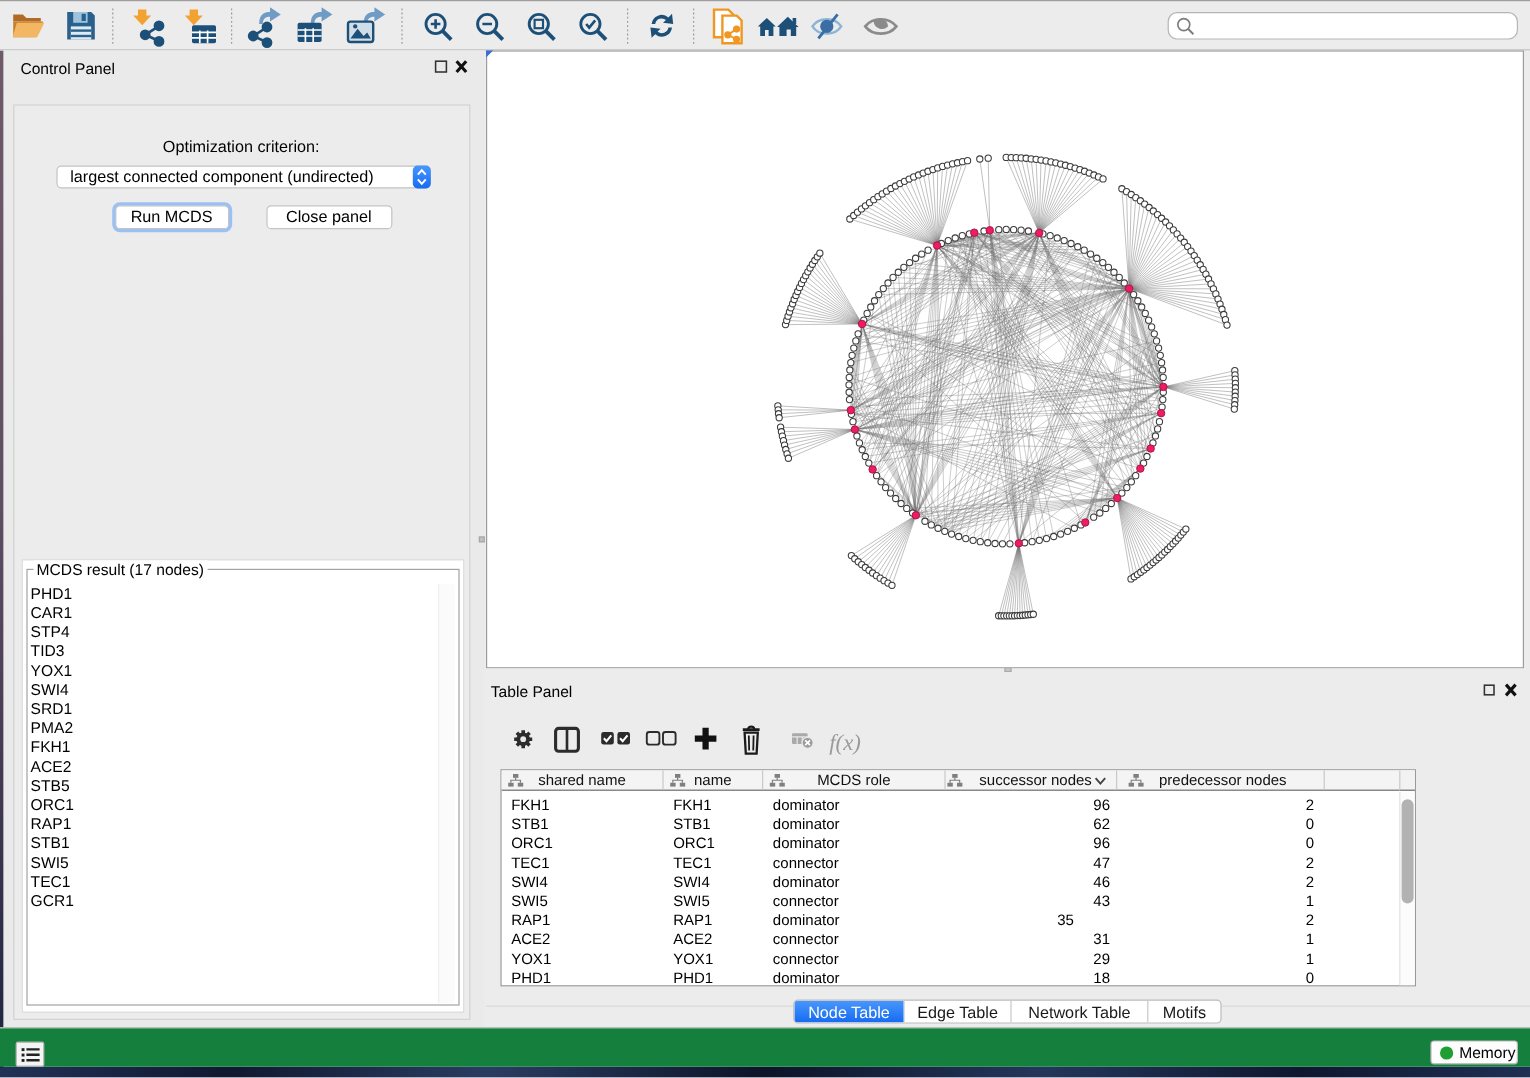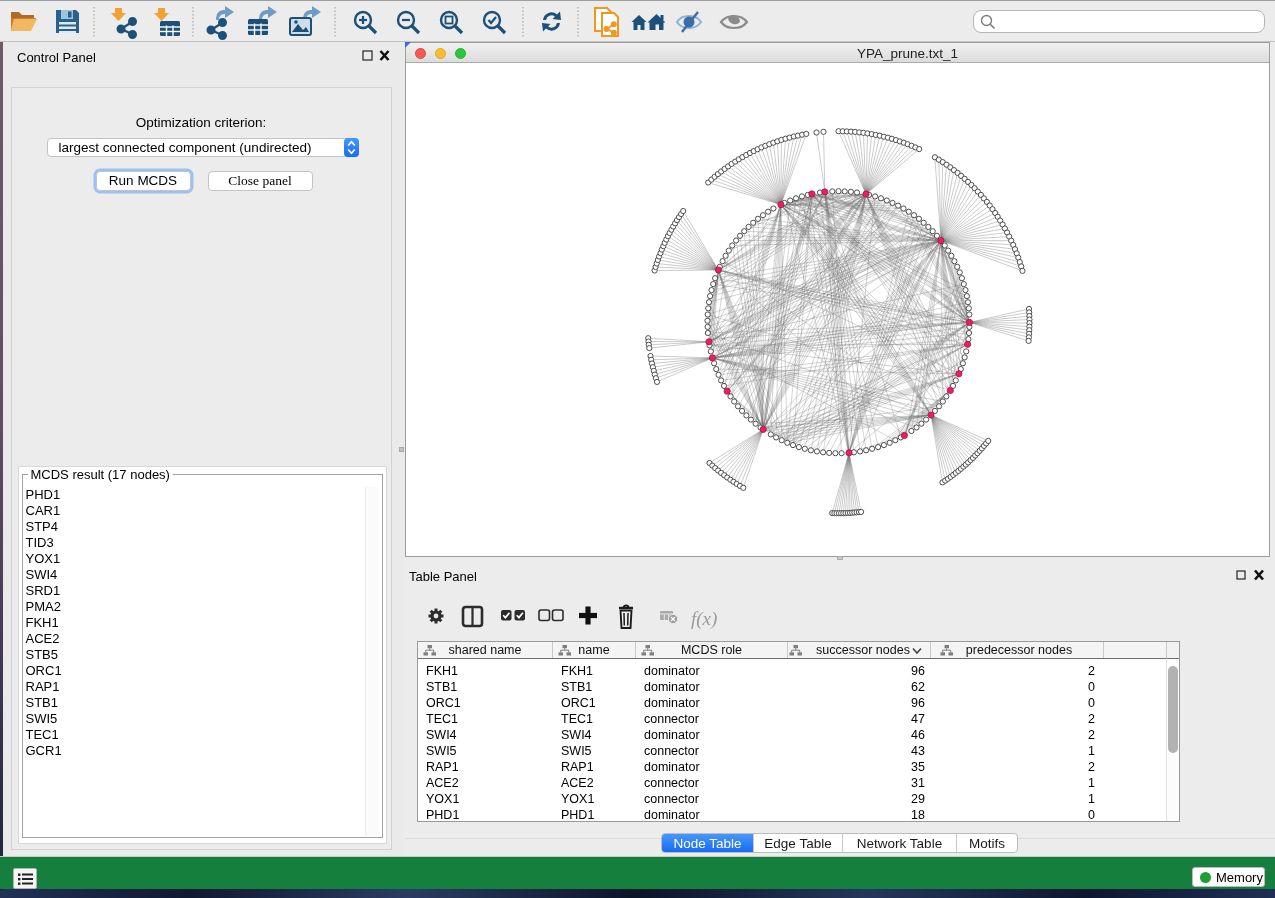--- a/index.html
+++ b/index.html
@@ -214,38 +214,32 @@
   </svg>
   <div id="cp-inner">
     <div style="position:absolute;left:0;top:27px;width:100%;text-align:center;font-size:13.5px;color:#000;">Optimization criterion:</div>
     <div style="position:absolute;left:35px;top:50.5px;width:312px;height:19px;background:#fff;border:1px solid #c3c3c3;border-radius:4px;">
       <div style="position:absolute;left:11px;top:1px;font-size:13.5px;">largest connected component (undirected)</div>
       <div style="position:absolute;right:-1px;top:-1px;width:15px;height:19px;background:linear-gradient(#4897fc,#176bf2);border-radius:4px;"><svg width="15" height="19">
             <path d="M4.2 7.5 L7.5 3.8 L10.8 7.5 M4.2 11.5 L7.5 15.2 L10.8 11.5" stroke="#fff" stroke-width="1.7" fill="none"></path>
           </svg></div>
     </div>
     <div class="btn" id="btn-run" style="left:84px;top:83px;width:95px;height:20px;box-shadow:0 0 0 2.5px rgba(110,170,250,.65);">Run MCDS</div>
-    <div class="btn" style="left:196px;top:83px;width:105px;height:20px;font-family:Liberation Serif, serif;">Close panel</div>
+    <div class="btn" style="left:210px;top:83px;width:105px;height:20px;">Close panel</div>
     <div id="mcds-box">
       <div id="mcds-field">
         <div id="mcds-label">MCDS result (17 nodes)</div>
         <div id="mcds-list">PHD1<br>CAR1<br>STP4<br>TID3<br>YOX1<br>SWI4<br>SRD1<br>PMA2<br>FKH1<br>ACE2<br>STB5<br>ORC1<br>RAP1<br>STB1<br>SWI5<br>TEC1<br>GCR1</div>
         <div id="mcds-scroll"></div>
       </div>
     </div>
   </div>
 </div>
 
 <div class="abs" id="netwin">
-  <div id="net-titlebar">
-    <div class="light" style="left:9px;background:#f65a52;border:0.5px solid #df4840;"></div>
-    <div class="light" style="left:29px;background:#fbbd2e;border:0.5px solid #e5a421;"></div>
-    <div class="light" style="left:49px;background:#2cc53d;border:0.5px solid #24b232;"></div>
-    <div id="net-title">YPA_prune.txt_1</div>
-  </div>
   <div id="graphbox"><svg width="863" height="492" viewBox="0 0 863 492" xmlns="http://www.w3.org/2000/svg">
         <path d="M533.9 176.5L437.7 127.4M533.9 176.5L443.9 127.8M533.9 176.5L450 128.5M533.9 176.5L456.1 129.5M533.9 176.5L474 134.3M533.9 176.5L556.8 220.1M533.9 176.5L562.5 256.7M533.9 176.5L562.4 262.9M533.9 176.5L562 269M533.9 176.5L561.4 275.2M533.9 176.5L560.4 281.3M533.9 176.5L555.9 299.3M533.9 176.5L553.8 305.1M533.9 176.5L551.5 310.8M533.9 176.5L548.8 316.4M533.9 176.5L546 321.9M533.9 176.5L542.8 327.3M533.9 176.5L535.8 337.5M533.9 176.5L514.4 359.7M533.9 176.5L509.5 363.5M533.9 176.5L504.4 367M533.9 176.5L499.2 370.4M533.9 176.5L453.1 387.4M533.9 176.5L428.4 389.2M533.9 176.5L422.2 388.9M533.9 176.5L416.1 388.3M533.9 176.5L409.9 387.4M533.9 176.5L386 381.1M533.9 176.5L380.3 378.8M533.9 176.5L374.7 376.2M533.9 176.5L369.1 373.4M533.9 176.5L363.8 370.4M533.9 176.5L358.6 367M533.9 176.5L323.5 332.4M533.9 176.5L311.5 310.8M533.9 176.5L303.8 287.4M533.9 176.5L302.5 281.3M533.9 176.5L300.9 269M533.9 176.5L300.6 262.9M533.9 176.5L300.5 256.7M533.9 176.5L300.7 250.5M533.9 176.5L302 238.2M533.9 176.5L303.1 232.1M533.9 176.5L304.5 226.1M533.9 176.5L306.2 220.1M533.9 176.5L308.1 214.2M533.9 176.5L325.3 181.5M533.9 176.5L329.1 176.5M533.9 176.5L333 171.8M533.9 176.5L337.2 167.2M533.9 176.5L341.6 162.9M533.9 176.5L346.2 158.8M533.9 176.5L351 154.8M533.9 176.5L371.9 141.6M533.9 176.5L377.5 138.9M533.9 176.5L383.2 136.5M533.9 176.5L389 134.3M533.9 176.5L394.9 132.4M373.9 140.6L431.5 127.2M373.9 140.6L437.7 127.4M373.9 140.6L443.9 127.8M373.9 140.6L479.8 136.5M373.9 140.6L485.5 138.9M373.9 140.6L491.1 141.6M373.9 140.6L496.5 144.5M373.9 140.6L501.8 147.7M373.9 140.6L558.5 226.1M373.9 140.6L559.9 232.1M373.9 140.6L561 238.2M373.9 140.6L561.8 244.3M373.9 140.6L548.8 316.4M373.9 140.6L546 321.9M373.9 140.6L542.8 327.3M373.9 140.6L539.4 332.4M373.9 140.6L535.8 337.5M373.9 140.6L532 342.3M373.9 140.6L527.9 346.9M373.9 140.6L380.3 378.8M373.9 140.6L374.7 376.2M373.9 140.6L369.1 373.4M373.9 140.6L363.8 370.4M373.9 140.6L358.6 367M373.9 140.6L353.5 363.5M373.9 140.6L348.6 359.7M373.9 140.6L323.5 332.4M373.9 140.6L320.2 327.3M373.9 140.6L317 321.9M373.9 140.6L314.1 316.4M373.9 140.6L311.5 310.8M373.9 140.6L307.1 299.3M373.9 140.6L419.1 127.8M373.9 140.6L425.3 127.4M459 130.1L551.5 310.8M459 130.1L548.8 316.4M459 130.1L546 321.9M459 130.1L542.8 327.3M459 130.1L539.4 332.4M459 130.1L535.8 337.5M459 130.1L532 342.3M459 130.1L416.1 388.3M459 130.1L409.9 387.4M459 130.1L403.9 386.3M459 130.1L397.8 384.8M459 130.1L391.9 383.1M459 130.1L386 381.1M459 130.1L380.3 378.8M459 130.1L339.4 351.4M459 130.1L335.1 346.9M459 130.1L331 342.3M459 130.1L327.2 337.5M459 130.1L323.5 332.4M459 130.1L311.5 310.8M459 130.1L309.2 305.1M459 130.1L307.1 299.3M459 130.1L305.3 293.4M459 130.1L303.8 287.4M459 130.1L302.5 281.3M459 130.1L301.6 275.2M459 130.1L303.1 232.1M459 130.1L304.5 226.1M459 130.1L306.2 220.1M459 130.1L308.1 214.2M459 130.1L310.3 208.4M459 130.1L321.8 186.6M459 130.1L346.2 158.8M459 130.1L366.4 144.5M459 130.1L371.9 141.6M459 130.1L377.5 138.9M459 130.1L383.2 136.5M459 130.1L389 134.3M562.5 258.4L431.5 127.2M562.5 258.4L437.7 127.4M562.5 258.4L443.9 127.8M562.5 258.4L450 128.5M562.5 258.4L491.1 141.6M562.5 258.4L496.5 144.5M562.5 258.4L501.8 147.7M562.5 258.4L507 151.2M562.5 258.4L529.9 171.8M562.5 258.4L533.9 176.5M562.5 258.4L537.7 181.5M562.5 258.4L541.2 186.6M562.5 258.4L544.4 191.8M562.5 258.4L547.4 197.2M562.5 258.4L539.4 332.4M562.5 258.4L488.3 376.2M562.5 258.4L403.9 386.3M562.5 258.4L397.8 384.8M562.5 258.4L391.9 383.1M562.5 258.4L386 381.1M562.5 258.4L380.3 378.8M562.5 258.4L374.7 376.2M562.5 258.4L369.1 373.4M562.5 258.4L303.8 287.4M562.5 258.4L302.5 281.3M562.5 258.4L301.6 275.2M562.5 258.4L300.9 269M562.5 258.4L306.2 220.1M562.5 258.4L308.1 214.2M562.5 258.4L310.3 208.4M562.5 258.4L371.9 141.6M562.5 258.4L377.5 138.9M562.5 258.4L383.2 136.5M562.5 258.4L389 134.3M562.5 258.4L419.1 127.8M562.5 258.4L425.3 127.4M311.4 206L431.5 127.2M311.4 206L437.7 127.4M311.4 206L443.9 127.8M311.4 206L450 128.5M311.4 206L456.1 129.5M311.4 206L562.5 256.7M311.4 206L562.4 262.9M311.4 206L562 269M311.4 206L561.4 275.2M311.4 206L560.4 281.3M311.4 206L380.3 378.8M311.4 206L374.7 376.2M311.4 206L369.1 373.4M311.4 206L363.8 370.4M311.4 206L358.6 367M311.4 206L353.5 363.5M311.4 206L348.6 359.7M311.4 206L305.3 293.4M311.4 206L303.8 287.4M311.4 206L302.5 281.3M311.4 206L301.6 275.2M311.4 206L300.9 269M311.4 206L300.6 262.9M311.4 206L300.5 256.7M311.4 206L389 134.3M311.4 206L394.9 132.4M356.2 365.4L450 128.5M356.2 365.4L462.1 130.9M356.2 365.4L468.1 132.4M356.2 365.4L474 134.3M356.2 365.4L479.8 136.5M356.2 365.4L485.5 138.9M356.2 365.4L491.1 141.6M356.2 365.4L556.8 220.1M356.2 365.4L561.4 275.2M356.2 365.4L555.9 299.3M356.2 365.4L532 342.3M356.2 365.4L300.9 269M356.2 365.4L300.6 262.9M356.2 365.4L300.5 256.7M356.2 365.4L300.7 250.5M356.2 365.4L301.2 244.3M356.2 365.4L302 238.2M356.2 365.4L325.3 181.5M356.2 365.4L329.1 176.5M356.2 365.4L333 171.8M356.2 365.4L337.2 167.2M356.2 365.4L341.6 162.9M356.2 365.4L346.2 158.8M356.2 365.4L351 154.8M356.2 365.4L356 151.2M356.2 365.4L383.2 136.5M356.2 365.4L389 134.3M356.2 365.4L394.9 132.4M356.2 365.4L400.8 130.9M356.2 365.4L406.9 129.5M524 351L380.3 378.8M524 351L374.7 376.2M524 351L369.1 373.4M524 351L363.8 370.4M524 351L358.6 367M524 351L353.5 363.5M524 351L348.6 359.7M524 351L300.9 269M524 351L315.6 197.2M524 351L371.9 141.6M524 351L377.5 138.9M524 351L383.2 136.5M524 351L389 134.3M524 351L394.9 132.4M524 351L400.8 130.9M442 388.8L468.1 132.4M442 388.8L501.8 147.7M442 388.8L507 151.2M442 388.8L512 154.8M442 388.8L516.7 158.8M442 388.8L521.3 162.9M442 388.8L525.7 167.2M442 388.8L529.9 171.8M442 388.8L557.7 293.4M442 388.8L493.8 373.4M442 388.8L377.5 138.9M442 388.8L394.9 132.4M442 388.8L400.8 130.9M442 388.8L406.9 129.5M442 388.8L413 128.5M442 388.8L419.1 127.8M442 388.8L425.3 127.4M305.4 293.9L496.5 144.5M305.4 293.9L525.7 167.2M305.4 293.9L529.9 171.8M305.4 293.9L533.9 176.5M305.4 293.9L537.7 181.5M305.4 293.9L561 238.2M305.4 293.9L561.8 244.3M305.4 293.9L562.3 250.5M305.4 293.9L562.5 256.7M305.4 293.9L562.4 262.9M305.4 293.9L562 269M305.4 293.9L561.4 275.2M305.4 293.9L535.8 337.5M305.4 293.9L532 342.3M305.4 293.9L527.9 346.9M305.4 293.9L523.6 351.4M305.4 293.9L519.1 355.6M305.4 293.9L514.4 359.7M305.4 293.9L509.5 363.5M305.4 293.9L321.8 186.6M404.9 129.9L512 154.8M404.9 129.9L516.7 158.8M404.9 129.9L521.3 162.9M404.9 129.9L525.7 167.2M404.9 129.9L529.9 171.8M404.9 129.9L562.4 262.9M404.9 129.9L559.2 287.4M404.9 129.9L557.7 293.4M404.9 129.9L555.9 299.3M404.9 129.9L553.8 305.1M404.9 129.9L551.5 310.8M404.9 129.9L386 381.1M404.9 129.9L380.3 378.8M404.9 129.9L353.5 363.5M404.9 129.9L348.6 359.7M404.9 129.9L343.9 355.6M417.8 127.9L547.4 197.2M417.8 127.9L542.8 327.3M417.8 127.9L493.8 373.4M417.8 127.9L471.1 383.1M417.8 127.9L465.1 384.8M417.8 127.9L459.1 386.3M417.8 127.9L453.1 387.4M417.8 127.9L446.9 388.3M417.8 127.9L440.8 388.9M417.8 127.9L434.6 389.2M417.8 127.9L323.5 332.4M417.8 127.9L320.2 327.3M417.8 127.9L317 321.9M417.8 127.9L337.2 167.2M302 277.8L474 134.3M302 277.8L507 151.2M302 277.8L512 154.8M302 277.8L516.7 158.8M302 277.8L521.3 162.9M302 277.8L525.7 167.2M302 277.8L529.9 171.8M302 277.8L556.8 220.1M302 277.8L488.3 376.2M302 277.8L312.8 202.8M302 277.8L366.4 144.5M302 277.8L406.9 129.5M560.6 280.3L541.2 186.6M560.6 280.3L386 381.1M560.6 280.3L380.3 378.8M560.6 280.3L374.7 376.2M560.6 280.3L369.1 373.4M560.6 280.3L317 321.9M560.6 280.3L314.1 316.4M560.6 280.3L311.5 310.8M560.6 280.3L302.5 281.3M560.6 280.3L383.2 136.5M551.9 309.8L380.3 378.8M551.9 309.8L374.7 376.2M551.9 309.8L369.1 373.4M551.9 309.8L363.8 370.4M551.9 309.8L358.6 367M551.9 309.8L309.2 305.1M551.9 309.8L302.5 281.3M551.9 309.8L315.6 197.2M543.3 326.5L499.2 370.4M543.3 326.5L493.8 373.4M543.3 326.5L488.3 376.2M543.3 326.5L482.7 378.8M543.3 326.5L476.9 381.1M543.3 326.5L471.1 383.1M543.3 326.5L465.1 384.8M543.3 326.5L300.7 250.5M320.2 327.2L479.8 136.5M320.2 327.2L485.5 138.9M320.2 327.2L491.1 141.6M320.2 327.2L374.7 376.2M320.2 327.2L369.1 373.4M320.2 327.2L363.8 370.4M497.4 371.4L552.7 208.4M497.4 371.4L554.9 214.2M497.4 371.4L556.8 220.1M497.4 371.4L558.5 226.1M497.4 371.4L312.8 202.8" fill="none" stroke="#6e6e6e" stroke-opacity="0.36" stroke-width="0.8"></path>
         <path d="M373.9 140.6L301.2 118.5M373.9 140.6L304.4 115.6M373.9 140.6L307.6 112.8M373.9 140.6L310.9 110.1M373.9 140.6L314.2 107.5M373.9 140.6L317.6 104.9M373.9 140.6L321.1 102.4M373.9 140.6L324.6 99.9M373.9 140.6L328.2 97.6M373.9 140.6L331.8 95.3M373.9 140.6L335.4 93.1M373.9 140.6L339.2 91M373.9 140.6L342.9 89M373.9 140.6L346.7 87.1M373.9 140.6L350.6 85.2M373.9 140.6L354.4 83.4M373.9 140.6L358.4 81.8M373.9 140.6L362.3 80.2M373.9 140.6L366.3 78.7M373.9 140.6L370.4 77.3M373.9 140.6L374.4 75.9M373.9 140.6L378.5 74.7M373.9 140.6L382.6 73.6M373.9 140.6L386.8 72.5M373.9 140.6L390.9 71.6M373.9 140.6L395.1 70.7M373.9 140.6L399.3 69.9M417.8 127.9L409.5 68.5M417.8 127.9L416.5 67.8M459 130.1L431.5 67.2M459 130.1L435.7 67.3M459 130.1L439.8 67.4M459 130.1L444 67.6M459 130.1L448.1 67.9M459 130.1L452.3 68.4M459 130.1L456.4 68.8M459 130.1L460.5 69.4M459 130.1L464.7 70.1M459 130.1L468.8 70.9M459 130.1L472.8 71.7M459 130.1L476.9 72.7M459 130.1L480.9 73.7M459 130.1L484.9 74.8M459 130.1L488.9 76.1M459 130.1L492.9 77.4M459 130.1L496.8 78.7M459 130.1L500.7 80.2M459 130.1L504.6 81.8M459 130.1L508.4 83.4M459 130.1L512.2 85.1M533.9 176.5L527.9 93.3M533.9 176.5L531.8 95.7M533.9 176.5L535.7 98.1M533.9 176.5L539.5 100.7M533.9 176.5L543.3 103.3M533.9 176.5L546.9 106.1M533.9 176.5L550.6 108.9M533.9 176.5L554.1 111.8M533.9 176.5L557.6 114.8M533.9 176.5L561 117.9M533.9 176.5L564.4 121M533.9 176.5L567.6 124.2M533.9 176.5L570.8 127.6M533.9 176.5L573.9 130.9M533.9 176.5L576.9 134.4M533.9 176.5L579.9 137.9M533.9 176.5L582.7 141.5M533.9 176.5L585.5 145.2M533.9 176.5L588.2 149M533.9 176.5L590.7 152.8M533.9 176.5L593.2 156.6M533.9 176.5L595.6 160.5M533.9 176.5L597.9 164.5M533.9 176.5L600.1 168.5M533.9 176.5L602.2 172.6M533.9 176.5L604.2 176.7M533.9 176.5L606.2 180.9M533.9 176.5L608 185.2M533.9 176.5L609.7 189.4M533.9 176.5L611.3 193.7M533.9 176.5L612.8 198.1M533.9 176.5L614.2 202.4M533.9 176.5L615.5 206.9M562.5 258.4L622 244.9M562.5 258.4L622.2 248.4M562.5 258.4L622.4 252M562.5 258.4L622.5 255.5M562.5 258.4L622.5 259.1M562.5 258.4L622.4 262.7M562.5 258.4L622.3 266.2M562.5 258.4L622.1 269.8M562.5 258.4L621.9 273.3M562.5 258.4L621.6 276.9M311.4 206L247.6 206.5M311.4 206L248.6 203M311.4 206L249.7 199.5M311.4 206L250.9 196M311.4 206L252.1 192.5M311.4 206L253.5 189.1M311.4 206L254.8 185.6M311.4 206L256.3 182.2M311.4 206L257.7 178.9M311.4 206L259.3 175.5M311.4 206L260.9 172.2M311.4 206L262.6 169M311.4 206L264.4 165.7M311.4 206L266.2 162.5M311.4 206L268.1 159.3M311.4 206L270 156.2M311.4 206L272 153.1M311.4 206L274.1 150M311.4 206L276.2 147M302 277.8L241.2 274.2M302 277.8L241.5 277.5M302 277.8L241.8 280.8M302 277.8L242.3 284.1M305.4 293.9L243.5 292M305.4 293.9L244.2 295.8M305.4 293.9L245 299.5M305.4 293.9L245.9 303.2M305.4 293.9L246.8 306.9M305.4 293.9L247.8 310.6M305.4 293.9L248.9 314.2M305.4 293.9L250 317.9M356.2 365.4L302.5 399M356.2 365.4L305.3 401.6M356.2 365.4L308.2 404.1M356.2 365.4L311.1 406.5M356.2 365.4L314.1 408.9M356.2 365.4L317.2 411.2M356.2 365.4L320.2 413.5M356.2 365.4L323.4 415.7M356.2 365.4L326.5 417.8M356.2 365.4L329.7 419.9M356.2 365.4L333 421.9M356.2 365.4L336.3 423.8M442 388.8L425.2 449.1M442 388.8L427.4 449.2M442 388.8L429.6 449.2M442 388.8L431.9 449.2M442 388.8L434.1 449.2M442 388.8L436.3 449.2M442 388.8L438.5 449.1M442 388.8L440.8 449M442 388.8L443 448.9M442 388.8L445.2 448.7M442 388.8L447.4 448.5M442 388.8L449.7 448.3M442 388.8L451.9 448.1M442 388.8L454.1 447.9M524 351L535.5 418.4M524 351L538.2 416.6M524 351L540.9 414.8M524 351L543.6 412.9M524 351L546.2 410.9M524 351L548.8 408.9M524 351L551.4 406.9M524 351L553.9 404.8M524 351L556.4 402.7M524 351L558.8 400.6M524 351L561.2 398.4M524 351L563.6 396.1M524 351L566 393.9M524 351L568.2 391.5M524 351L570.5 389.2M524 351L572.7 386.8M524 351L574.9 384.4M524 351L577 381.9M524 351L579.1 379.4M524 351L581.2 376.9" fill="none" stroke="#6e6e6e" stroke-opacity="0.45" stroke-width="0.8"></path>
         <g fill="#fff" stroke="#3c3c3c" stroke-width="0.9">
           <circle cx="431.5" cy="127.2" r="2.6"></circle>
           <circle cx="437.7" cy="127.4" r="2.6"></circle>
           <circle cx="443.9" cy="127.8" r="2.6"></circle>
           <circle cx="450" cy="128.5" r="2.6"></circle>
           <circle cx="462.1" cy="130.9" r="2.6"></circle>
           <circle cx="468.1" cy="132.4" r="2.6"></circle>
@@ -723,21 +717,21 @@
           <span class="td" style="left:8px;">SWI5</span>
           <span class="td" style="left:143px;">SWI5</span>
           <span class="td" style="left:226px;">connector</span>
           <span class="td" style="left:463px;width:44px;text-align:right;">43</span>
           <span class="td" style="left:633px;width:44px;text-align:right;">1</span>
         </div>
         <div class="tr">
           <span class="td" style="left:8px;">RAP1</span>
           <span class="td" style="left:143px;">RAP1</span>
           <span class="td" style="left:226px;">dominator</span>
-          <span class="td" style="left:463px;width:44px;text-align:right;">35</span>
+          <span class="td" style="left:463px;width:44px;">35</span>
           <span class="td" style="left:633px;width:44px;text-align:right;">2</span>
         </div>
         <div class="tr">
           <span class="td" style="left:8px;">ACE2</span>
           <span class="td" style="left:143px;">ACE2</span>
           <span class="td" style="left:226px;">connector</span>
           <span class="td" style="left:463px;width:44px;text-align:right;">31</span>
           <span class="td" style="left:633px;width:44px;text-align:right;">1</span>
         </div>
         <div class="tr">

